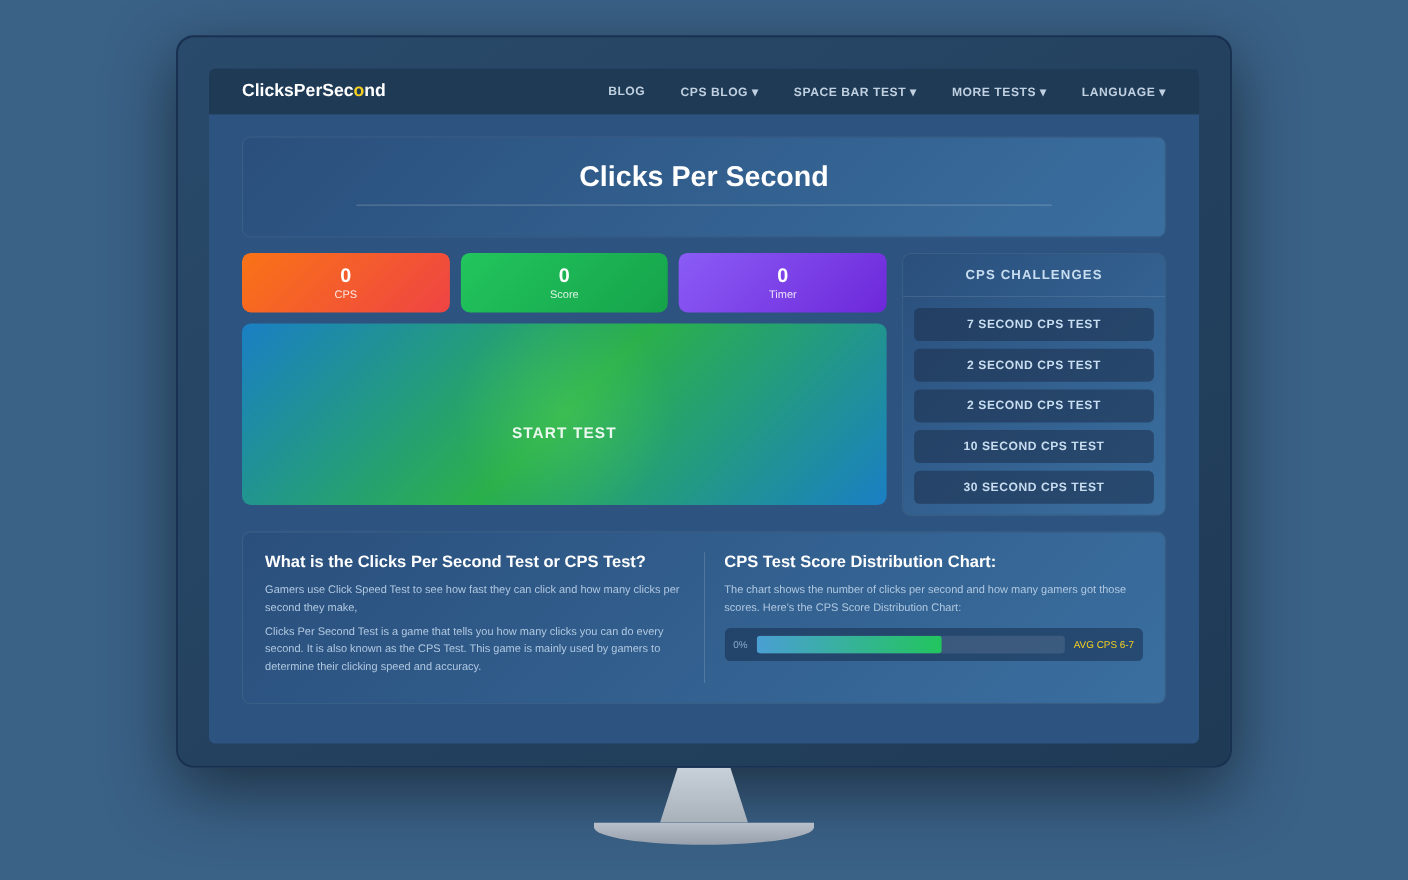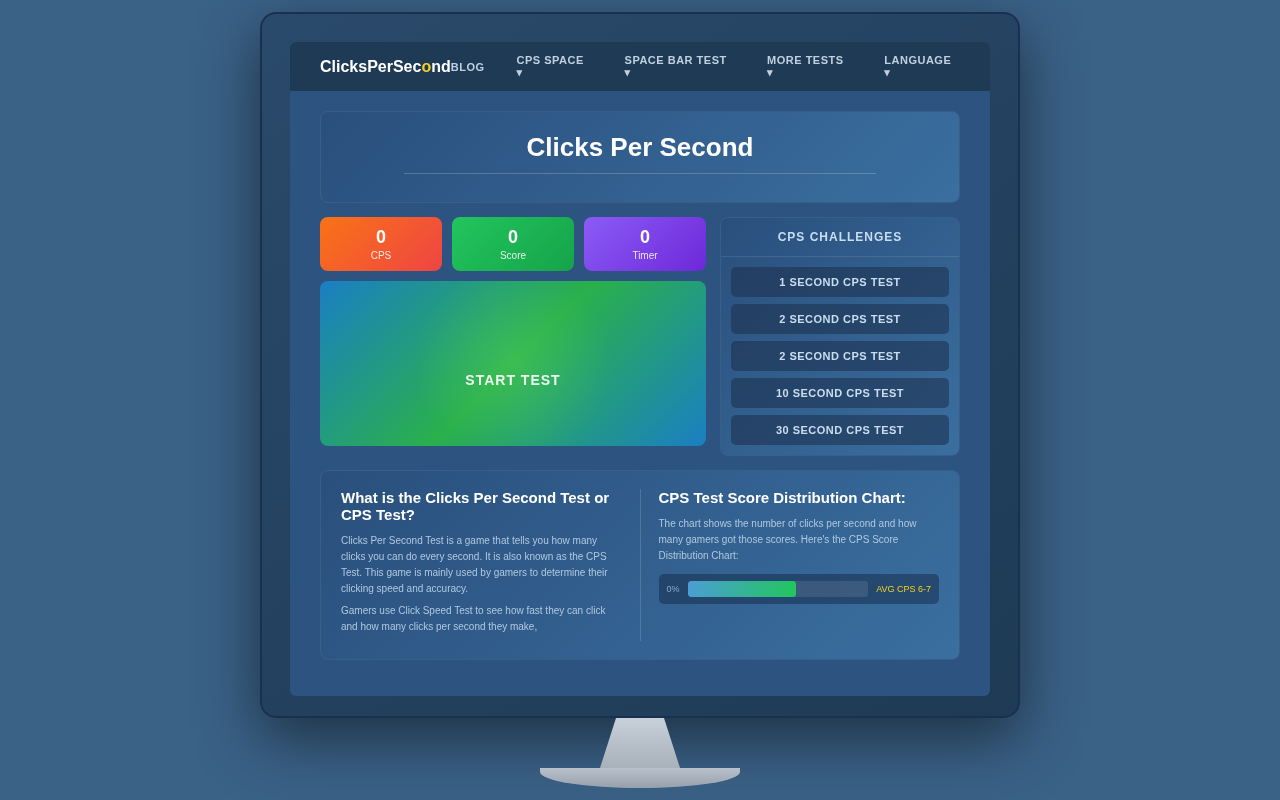--- a/index.html
+++ b/index.html
@@ -9,21 +9,21 @@
       justify-content: center;
       align-items: center;
       min-height: 100vh;
       font-family: Arial, sans-serif;
     }
 
     .monitor-wrapper {
       display: flex;
       flex-direction: column;
       align-items: center;
-      width: 760px;
+      width: 960px;
       justify-content: space-between;
     }
 
     .monitor-body {
       background: linear-gradient(145deg, #2a4a6b, #1e3a55);
       border-radius: 16px;
       padding: 28px 28px 20px;
       width: 100%;
       box-shadow: 0 20px 60px rgba(0,0,0,0.5);
       border: 2px solid #1a3050;
@@ -327,21 +327,21 @@
 <div class="monitor-wrapper">
   <div class="monitor-body">
     <div class="screen">
 
       <nav class="navbar">
         <div class="logo">
           ClicksPerSec<span>o</span>nd
         </div>
         <div class="nav-links">
           <a>BLOG</a>
-          <a>CPS SPACE ▾</a>
+          <a>CPS BLOG ▾</a>
           <a>SPACE BAR TEST ▾</a>
           <a>MORE TESTS ▾</a>
           <a>LANGUAGE ▾</a>
         </div>
       </nav>
 
       <div class="content">
 
         <div class="hero">
           <h1>Clicks Per Second</h1>
@@ -367,35 +367,35 @@
             </div>
 
             <div class="click-area">
               <button class="start-test-btn">START TEST</button>
             </div>
           </div>
 
           <div class="challenges-panel">
             <div class="challenges-header">CPS CHALLENGES</div>
             <div class="challenge-list">
-              <div class="challenge-item">1 SECOND CPS TEST</div>
+              <div class="challenge-item">7 SECOND CPS TEST</div>
               <div class="challenge-item">2 SECOND CPS TEST</div>
               <div class="challenge-item">2 SECOND CPS TEST</div>
               <div class="challenge-item">10 SECOND CPS TEST</div>
               <div class="challenge-item">30 SECOND CPS TEST</div>
             </div>
           </div>
 
         </div>
 
         <div class="info-section">
           <div class="info-left">
             <div class="info-title">What is the Clicks Per Second Test or CPS Test?</div>
+            <p class="info-text">Gamers use Click Speed Test to see how fast they can click and how many clicks per second they make,</p>
             <p class="info-text">Clicks Per Second Test is a game that tells you how many clicks you can do every second. It is also known as the CPS Test. This game is mainly used by gamers to determine their clicking speed and accuracy.</p>
-            <p class="info-text">Gamers use Click Speed Test to see how fast they can click and how many clicks per second they make,</p>
           </div>
           <div class="info-right">
             <div class="info-title">CPS Test Score Distribution Chart:</div>
             <p class="info-text">The chart shows the number of clicks per second and how many gamers got those scores. Here's the CPS Score Distribution Chart:</p>
             <div class="chart-container">
               <span class="chart-label">0%</span>
               <div class="chart-bar-area">
                 <div class="chart-bar-fill"></div>
               </div>
               <span class="chart-avg-label">AVG CPS 6-7</span>

